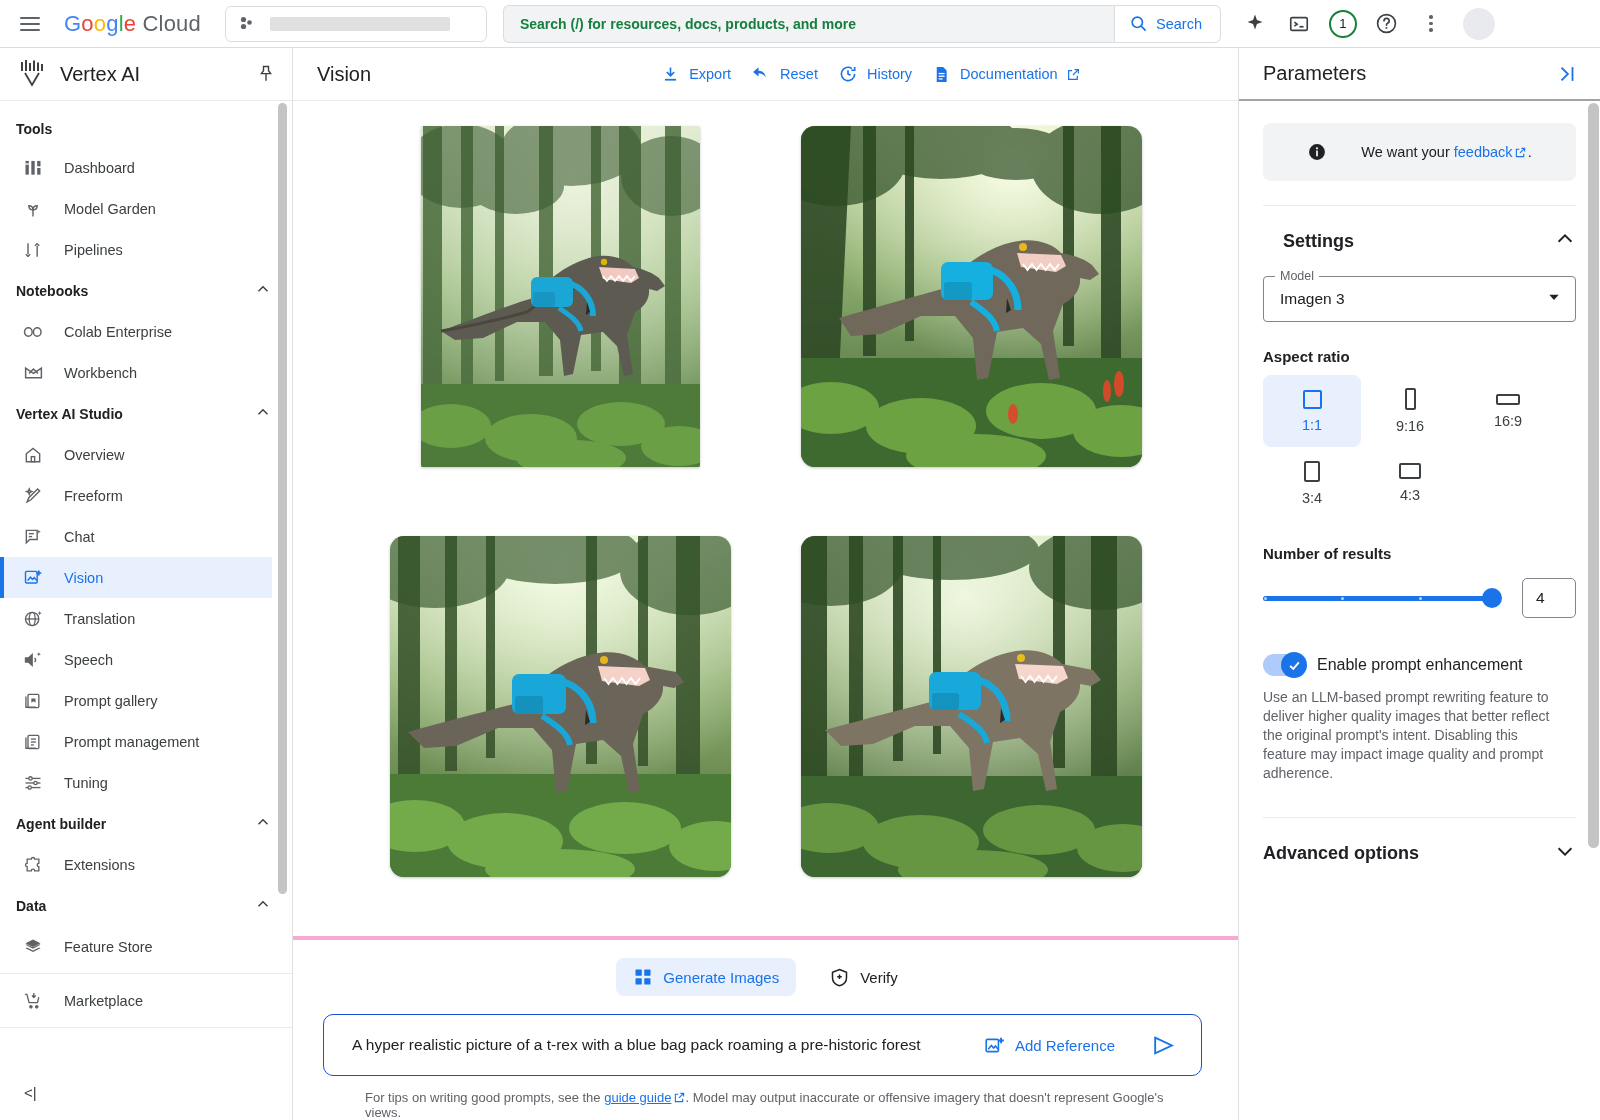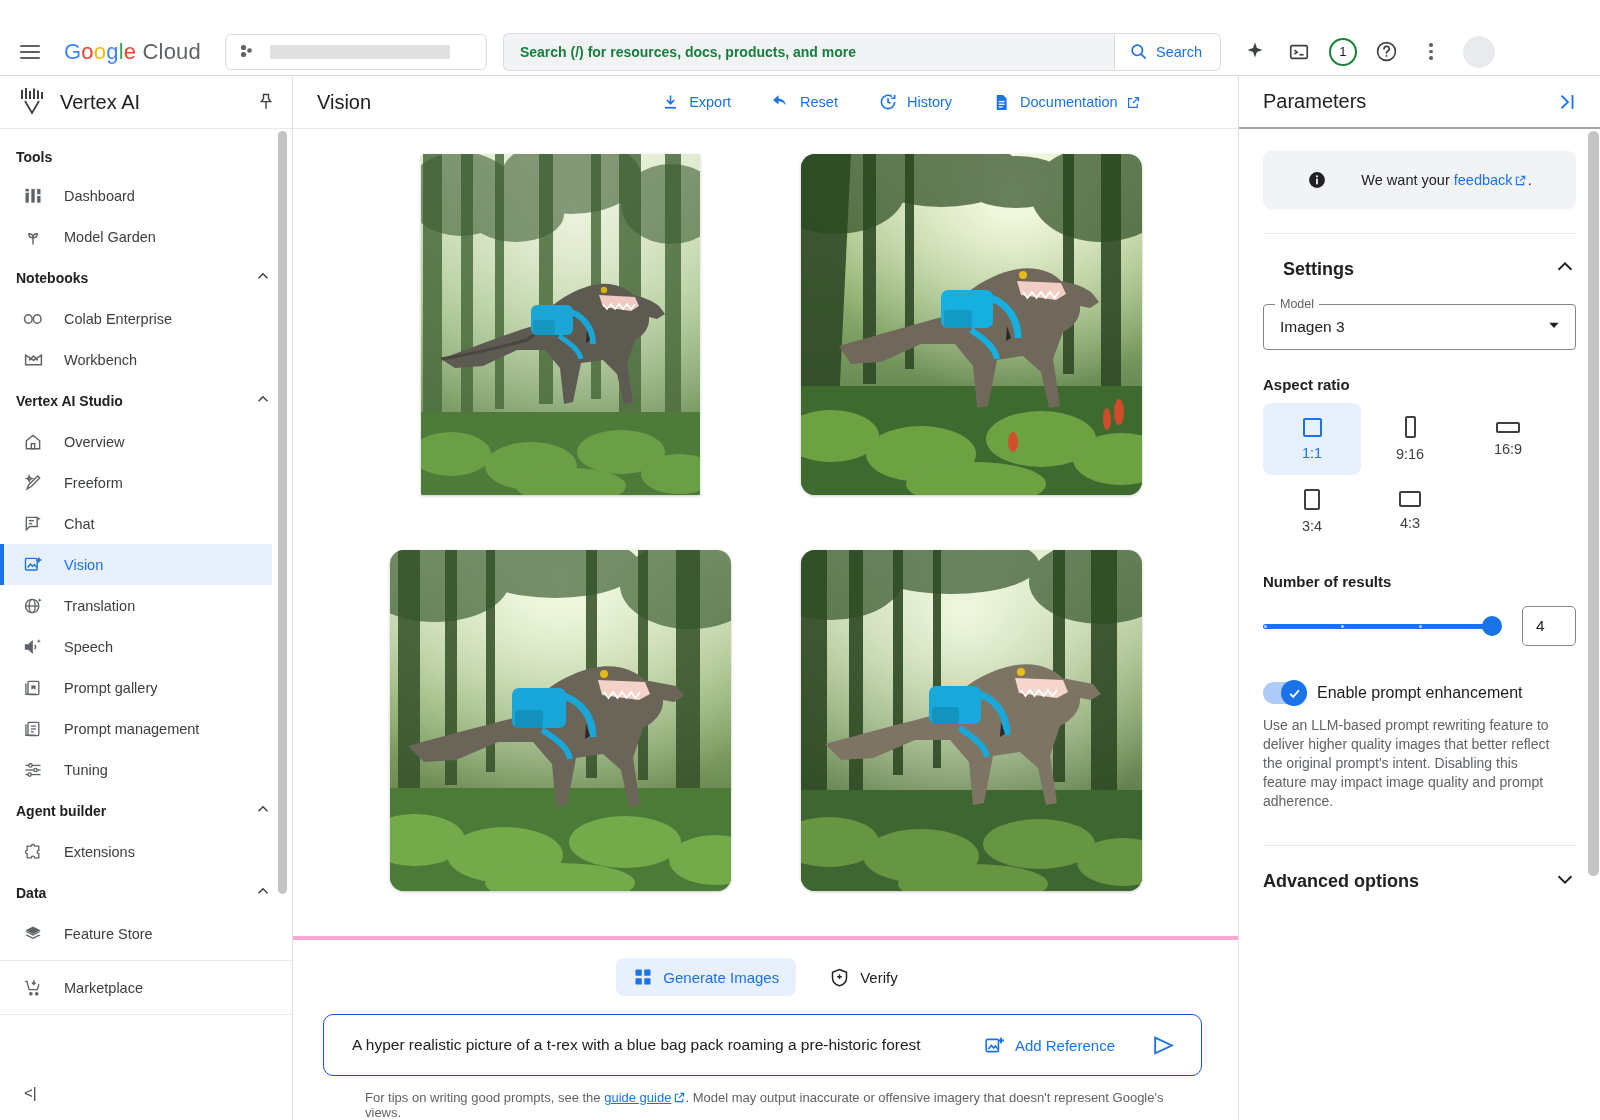--- a/index.html
+++ b/index.html
@@ -7,21 +7,21 @@
     width: 1600px; height: 1120px;
     font-family: "Liberation Sans", sans-serif;
     background: #fff; color: #202124;
     overflow: hidden;
   }
   .app { width: 1600px; height: 1120px; display: flex; flex-direction: column; }
 
   
   .topbar {
     height: 48px; min-height: 48px; display: flex; align-items: center;
-    border-bottom: 1px solid #dadce0; background: #fff; padding: 0 2px 0 14px; margin-top: 28px;
+    border-bottom: 1px solid #dadce0; background: #fff; padding: 0 2px 0 14px;
   }
   .hamburger { width: 32px; height: 32px; display: flex; flex-direction: column;
     justify-content: center; align-items: center; gap: 4px; cursor: pointer; margin-right: 18px; }
   .hamburger span { display: block; width: 20px; height: 2px; background: #5f6368; border-radius: 1px; }
   .brand { font-size: 22px; letter-spacing: .2px; white-space: nowrap; margin-right: 24px; }
   .brand .g1 { color: #4285f4; } .brand .o1 { color: #ea4335; }
   .brand .o2 { color: #fbbc05; } .brand .g2 { color: #4285f4; }
   .brand .l { color: #34a853; } .brand .e { color: #ea4335; }
   .brand .cloud { color: #5f6368; font-weight: 400; }
 
@@ -78,21 +78,21 @@
   .sb-item.active .ico { color: #1a73e8; }
   .sb-divider { height: 1px; background: #e8eaed; margin: 6px 0; }
   .sb-foot { height: 56px; display: flex; align-items: center; padding-left: 24px;
     color: #3c4043; font-size: 15px; cursor: pointer; }
 
   
   .center { flex: 1; display: flex; flex-direction: column; min-width: 0; }
   .center-top { height: 53px; min-height: 53px; display: flex; align-items: center;
     border-bottom: 1px solid #e8eaed; padding: 0 20px 0 24px; }
   .center-title { font-size: 20px; color: #202124; }
-  .toolbar { display: flex; align-items: center; gap: 40px; margin-left: 290px; }
+  .toolbar { display: flex; align-items: center; gap: 20px; margin-left: 290px; }
   .tb-btn { display: flex; align-items: center; gap: 9px; color: #1a73e8;
     font-size: 14.5px; cursor: pointer; }
   .canvas { flex: 1; overflow: hidden; display: flex; justify-content: center;
     padding: 25px 0 10px; }
   .grid { display: grid; grid-template-columns: 341px 341px; gap: 20px 70px; }
   .imgcard { width: 341px; height: 341px; border-radius: 14px; overflow: hidden;
     box-shadow: 0 1px 3px rgba(60,64,67,.3); position: relative; cursor: pointer; }
   .imgcard.sq1 { width: 279px; height: 341px; margin-left: 31px; border-radius: 2px; }
   .imgcard svg { display: block; width: 100%; height: 100%; }
 
@@ -281,20 +281,29 @@
         <div class="sb-item">
           <span class="ico">
             <svg width="20" height="20" viewBox="0 0 24 24" fill="none" stroke="#5f6368" stroke-width="1.7">
               <path d="M12 21v-8"></path>
                 <path d="M12 13c0-3 2-5 5-5 0 3-2 5-5 5z"></path>
                 <path d="M12 13c0-3-2-5-5-5 0 3 2 5 5 5z"></path>
             </svg>
           </span>
           <span>Model Garden</span>
         </div>
+        <div class="sb-item">
+          <span class="ico">
+            <svg width="20" height="20" viewBox="0 0 24 24" fill="none" stroke="#5f6368" stroke-width="1.7">
+              <path d="M6 4v13M6 20l-2.5-3M6 20l2.5-3"></path>
+                <path d="M17 20V7M17 4l-2.5 3M17 4l2.5 3"></path>
+            </svg>
+          </span>
+          <span>Pipelines</span>
+        </div>
 
         <div class="sb-section">
           <span class="lbl">Notebooks</span>
           <span>
             <svg width="18" height="18" viewBox="0 0 24 24" fill="none" stroke="#3c4043" stroke-width="1.9">
                 <polyline points="6,15 12,9 18,15"></polyline>
               </svg>
           </span>
         </div>
         <div class="sb-item">

